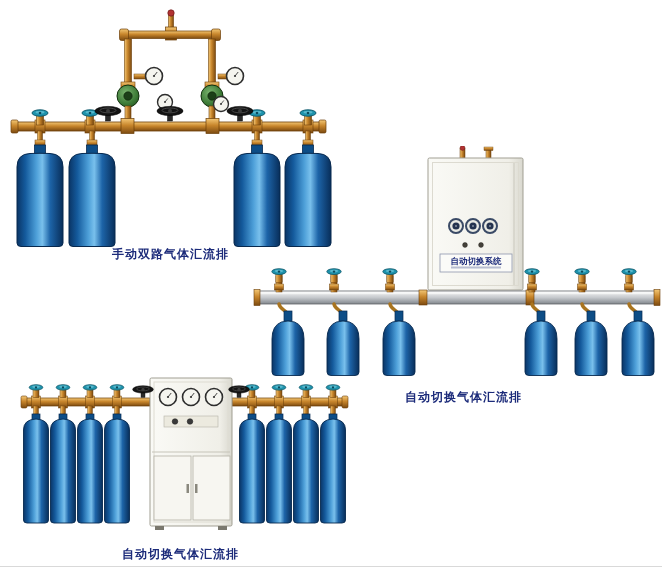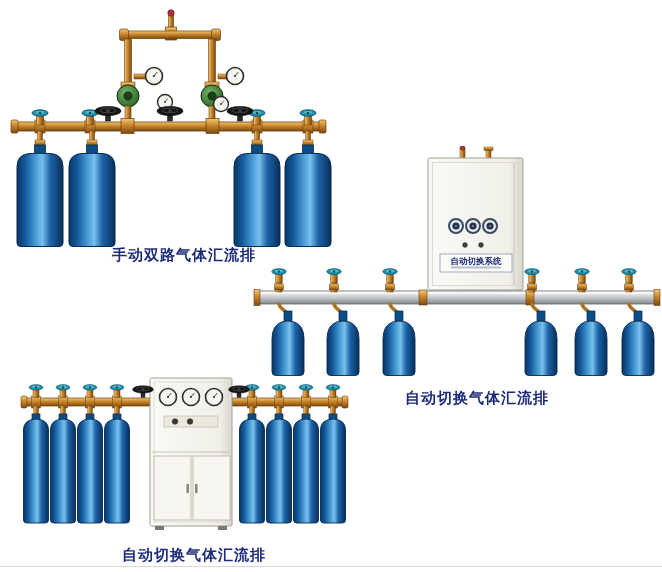--- a/index.html
+++ b/index.html
@@ -1,21 +1,21 @@
 <!DOCTYPE html>
 <html><head>
 <meta charset="utf-8">
 <style>
   * { margin:0; padding:0; box-sizing:border-box; }
   html,body { background:#ffffff; font-family:"DejaVu Sans","Liberation Sans",sans-serif; }
   .stage { position:relative; width:662px; height:572px; background:#ffffff; overflow:hidden; }
   .photo { position:absolute; }
   .caption {
     position:absolute;
-    font-size:15px;
+    font-size:12px;
     font-weight:bold;
     color:#1c2b7a;
     letter-spacing:1px;
     white-space:nowrap;
   }
   .bottom-rule { position:absolute; left:0; top:566px; width:662px; height:1px; background:#d9d9d9; }
   svg text { font-family:"DejaVu Sans","Liberation Sans",sans-serif; }
 </style>
 </head>
 <body>

